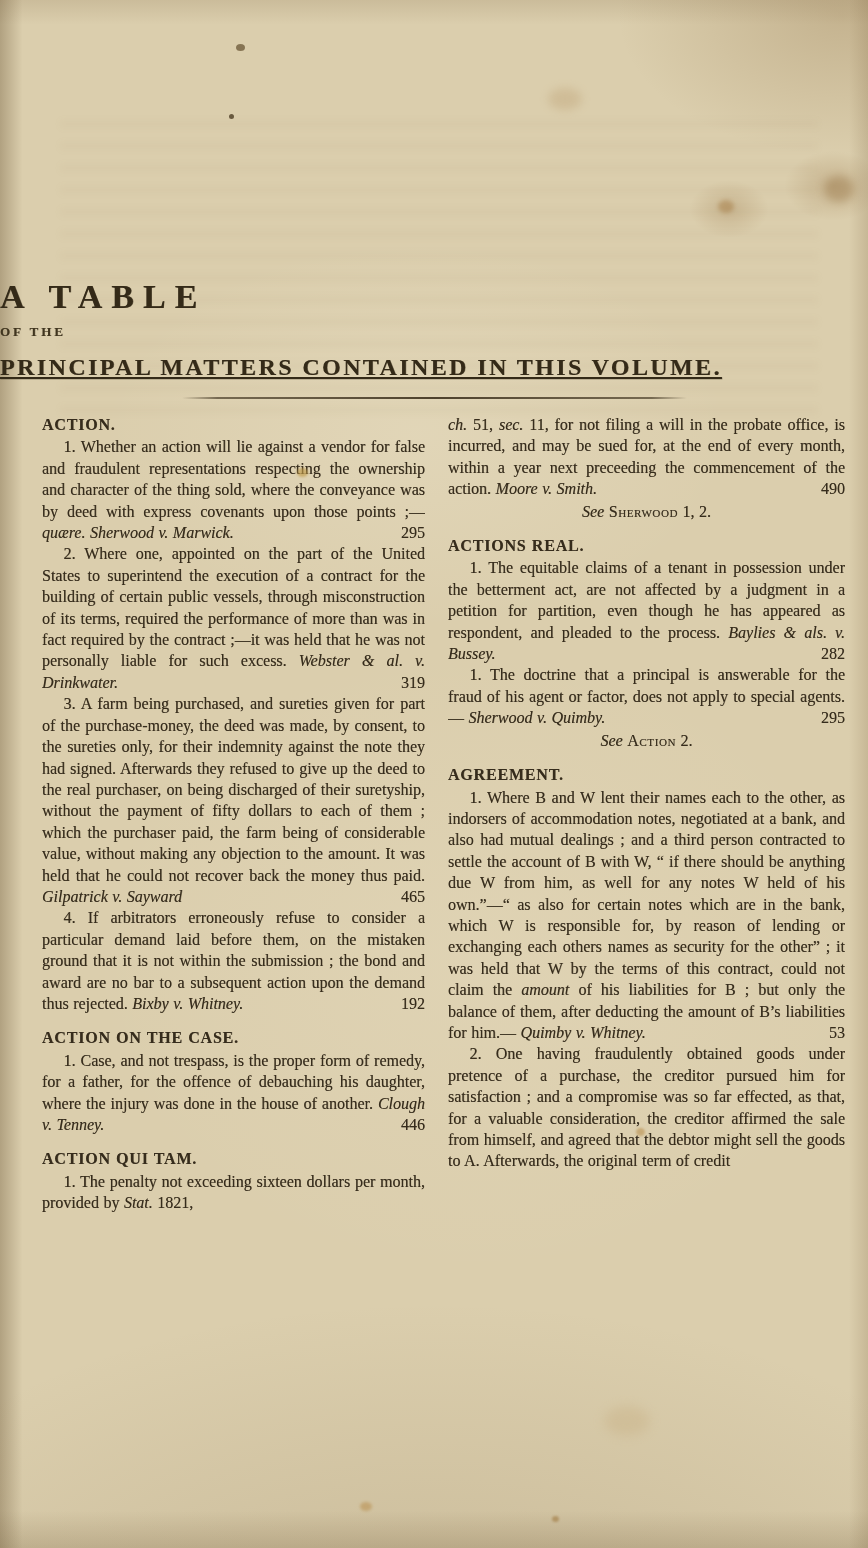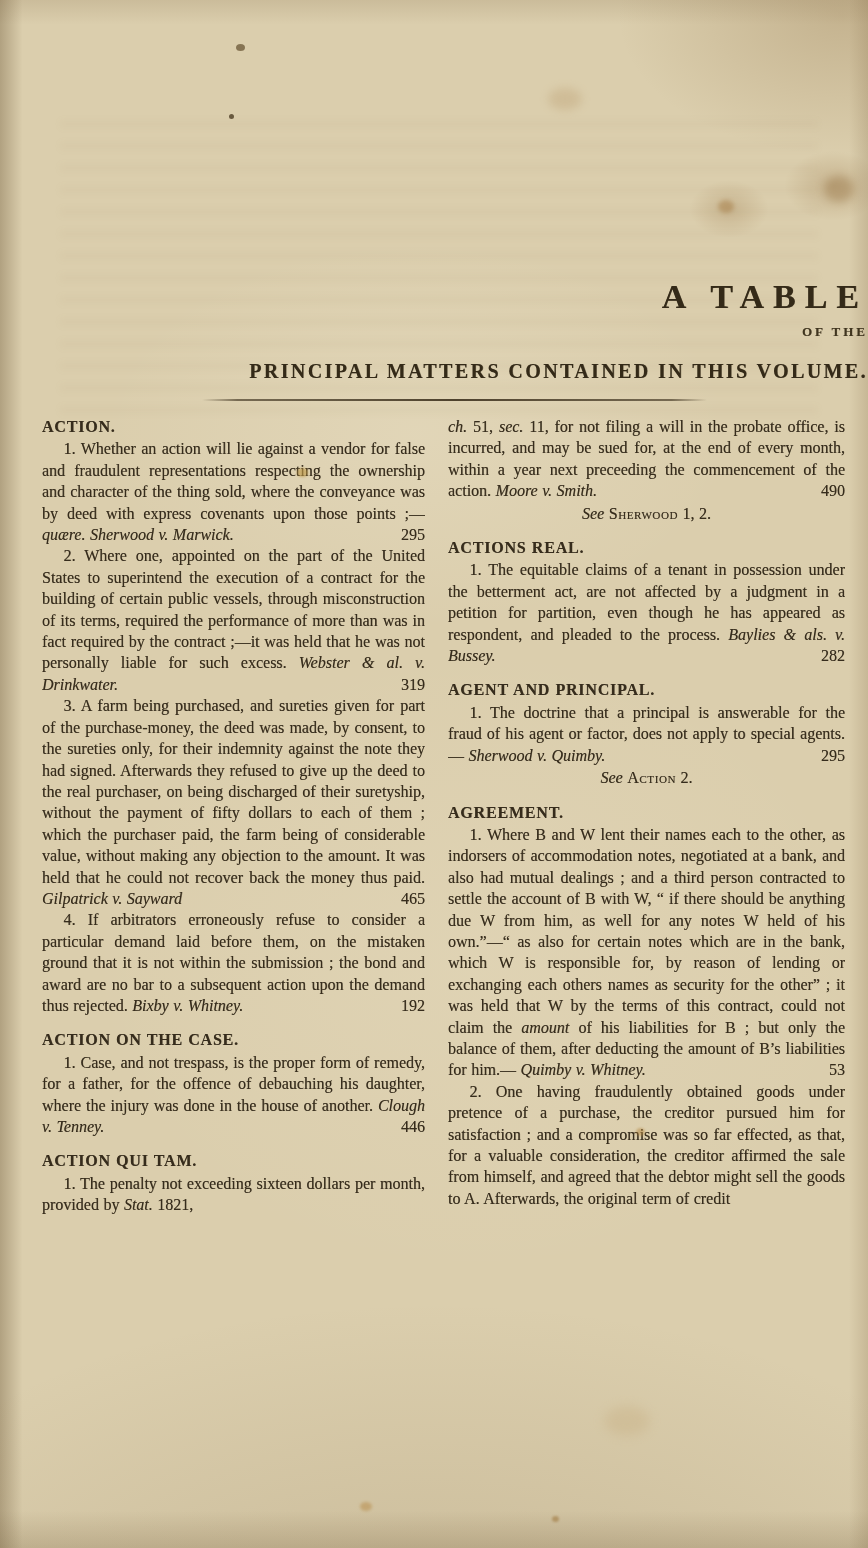--- a/index.html
+++ b/index.html
@@ -41,38 +41,39 @@
   .s2 { left: 229px; top: 114px; width: 5px;  height: 5px;  background: #4d3e24; opacity: .8;  filter: blur(.5px); }
   .s3 { left: 297px; top: 468px; width: 11px; height: 9px;  background: #c09b4a; opacity: .65; filter: blur(1px); }
   .s4 { left: 718px; top: 200px; width: 16px; height: 13px; background: #a87f48; opacity: .5;  filter: blur(2px); }
   .s5 { left: 824px; top: 176px; width: 30px; height: 26px; background: #9d7c4e; opacity: .45; filter: blur(4px); }
   .s6 { left: 548px; top: 88px;  width: 34px; height: 22px; background: #b59566; opacity: .30; filter: blur(5px); }
   .s7 { left: 360px; top: 1502px; width: 12px; height: 9px; background: #b98f4e; opacity: .55; filter: blur(1.5px); }
   .s8 { left: 552px; top: 1516px; width: 7px; height: 6px;  background: #a07a42; opacity: .6;  filter: blur(1px); }
   .s9 { left: 604px; top: 1406px; width: 46px; height: 30px; background: #c3a878; opacity: .30; filter: blur(6px); }
   .s10{ left: 636px; top: 1128px; width: 9px; height: 8px;  background: #b3863f; opacity: .5;  filter: blur(1px); }
 
-  .masthead { position: relative; text-align: right; padding-top: 278px; padding-left: 40px; }
+  .masthead { position: relative; text-align: left; padding-top: 278px; }
   .title {
     font-size: 34px; font-weight: 700; letter-spacing: 9px;
     color: #342a18;
     text-shadow: 0.4px 0.4px 0.6px rgba(52,42,24,0.55);
   }
   .subtitle {
     margin-top: 8px;
     font-size: 13px; font-weight: 700; letter-spacing: 3px;
     color: #40351f;
     text-shadow: 0.3px 0.3px 0.4px rgba(52,42,24,0.45);
   }
   .volheading {
-    margin-top: 20px;
-    font-size: 20px; font-weight: 700; letter-spacing: 2.4px;
+    margin-top: 14px;
+    font-size: 24px; font-weight: 700; letter-spacing: 2.4px;
     color: #342a18;
     text-shadow: 0.4px 0.4px 0.5px rgba(52,42,24,0.5);
     white-space: nowrap;
+    text-decoration: underline;
   }
   .rule {
     margin: 16px auto 0 auto;
     width: 505px; height: 2px;
     background: linear-gradient(90deg,
       rgba(62,50,30,0) 0%, rgba(62,50,30,.65) 7%, rgba(62,50,30,.9) 50%,
       rgba(62,50,30,.65) 93%, rgba(62,50,30,0) 100%);
     border-radius: 1px;
   }
 
@@ -138,21 +139,20 @@
         <div class="hd">ACTION ON THE CASE.</div>
         <p class="entry"><span>1. Case, and not trespass, is the proper form of remedy, for a father, for the offence of debauching his daughter, where the injury was done in the house of another. </span><span class="it">Clough v. Tenney.</span><span class="pg">446</span></p>
         <div class="hd">ACTION QUI TAM.</div>
         <p class="entry"><span>1. The penalty not exceeding sixteen dollars per month, provided by </span><span class="it">Stat.</span><span> 1821,</span></p>
       </div>
       <div class="col col-right">
         <p class="entry noind"><span class="it">ch.</span><span> 51, </span><span class="it">sec.</span><span> 11, for not filing a will in the probate office, is incurred, and may be sued for, at the end of every month, within a year next preceeding the commencement of the action. </span><span class="it">Moore v. Smith.</span><span class="pg">490</span></p>
         <p class="see"><span class="it">See </span><span class="sc">Sherwood</span><span> 1, 2.</span></p>
         <div class="hd">ACTIONS REAL.</div>
         <p class="entry"><span>1. The equitable claims of a tenant in possession under the betterment act, are not affected by a judgment in a petition for partition, even though he has appeared as respondent, and pleaded to the process. </span><span class="it">Baylies &amp; als. v. Bussey.</span><span class="pg">282</span></p>
-        <div class="hd">AGENT AND PRINCIPAL.</div>
         <p class="entry"><span>1. The doctrine that a principal is answerable for the fraud of his agent or factor, does not apply to special agents.— </span><span class="it">Sherwood v. Quimby.</span><span class="pg">295</span></p>
         <p class="see"><span class="it">See </span><span class="sc">Action</span><span> 2.</span></p>
         <div class="hd">AGREEMENT.</div>
         <p class="entry"><span>1. Where B and W lent their names each to the other, as indorsers of accommodation notes, negotiated at a bank, and also had mutual dealings ; and a third person contracted to settle the account of B with W, “ if there should be anything due W from him, as well for any notes W held of his own.”—“ as also for certain notes which are in the bank, which W is responsible for, by reason of lending or exchanging each others names as security for the other” ; it was held that W by the terms of this contract, could not claim the </span><span class="it">amount</span><span> of his liabilities for B ; but only the balance of them, after deducting the amount of B’s liabilities for him.— </span><span class="it">Quimby v. Whitney.</span><span class="pg">53</span></p>
         <p class="entry"><span>2. One having fraudulently obtained goods under pretence of a purchase, the creditor pursued him for satisfaction ; and a compromise was so far effected, as that, for a valuable consideration, the creditor affirmed the sale from himself, and agreed that the debtor might sell the goods to A.  Afterwards, the original term of credit</span></p>
       </div>
     </div>
 </div>
 
 </body></html>

